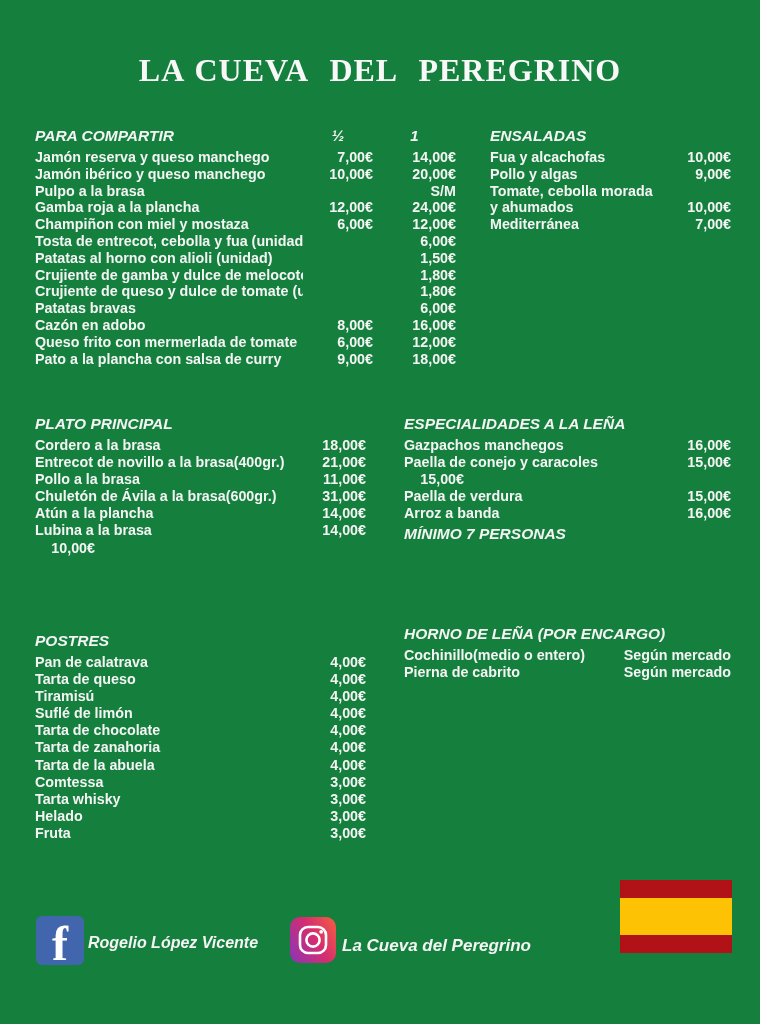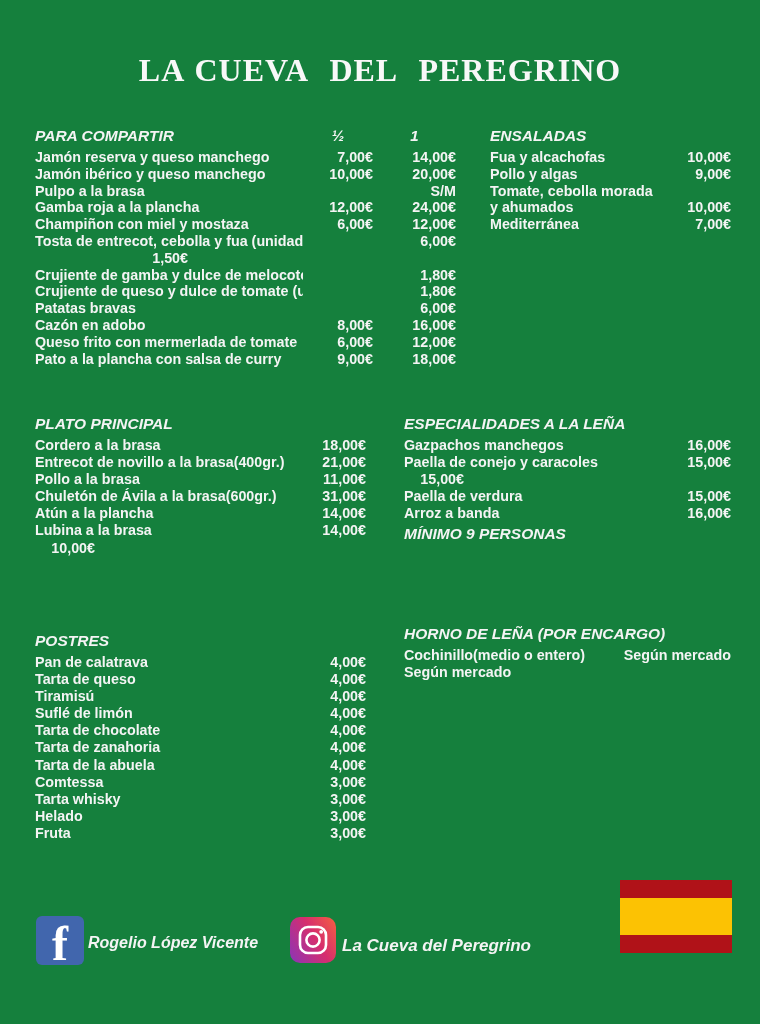--- a/index.html
+++ b/index.html
@@ -155,20 +155,21 @@
           <span class="price pf">12,00€</span>
         </div>
 
         <div class="row">
           <span class="item-name">Tosta de entrecot, cebolla y fua (unidad)</span>
           <span class="price ph"></span>
           <span class="price pf">6,00€</span>
         </div>
 
         <div class="row">
+          <span class="item-name">Patatas al horno con alioli (unidad)</span>
           <span class="price ph"></span>
           <span class="price pf">1,50€</span>
         </div>
 
         <div class="row">
           <span class="item-name">Crujiente de gamba y dulce de melocotón (unidad)</span>
           <span class="price ph"></span>
           <span class="price pf">1,80€</span>
         </div>
 
@@ -303,21 +304,21 @@
           <span class="item-name">Paella de verdura</span>
           <span class="price single">15,00€</span>
         </div>
 
         <div class="row">
           <span class="item-name">Arroz a banda</span>
           <span class="price single">16,00€</span>
         </div>
 
       </div>
-    <div class="sec-note">MÍNIMO 9 PERSONAS</div>
+    <div class="sec-note">MÍNIMO 7 PERSONAS</div>
   </section>
 
   <section class="menu-section sec-postres">
     <div class="sec-head">
       <span class="sec-title">POSTRES</span>
     </div>
     <div class="rows">
 
         <div class="row">
           <span class="item-name">Pan de calatrava</span>
@@ -381,20 +382,21 @@
       <span class="sec-title">HORNO DE LEÑA (POR ENCARGO)</span>
     </div>
     <div class="rows">
 
         <div class="row">
           <span class="item-name">Cochinillo(medio o entero)</span>
           <span class="price single">Según mercado</span>
         </div>
 
         <div class="row">
+          <span class="item-name">Pierna de cabrito</span>
           <span class="price single">Según mercado</span>
         </div>
       </div>
   </section>
 
   <div class="fb-icon" style="background: rgb(65, 102, 173);">
     <span>f</span>
   </div>
   <div class="fb-label">Rogelio López Vicente</div>
 

